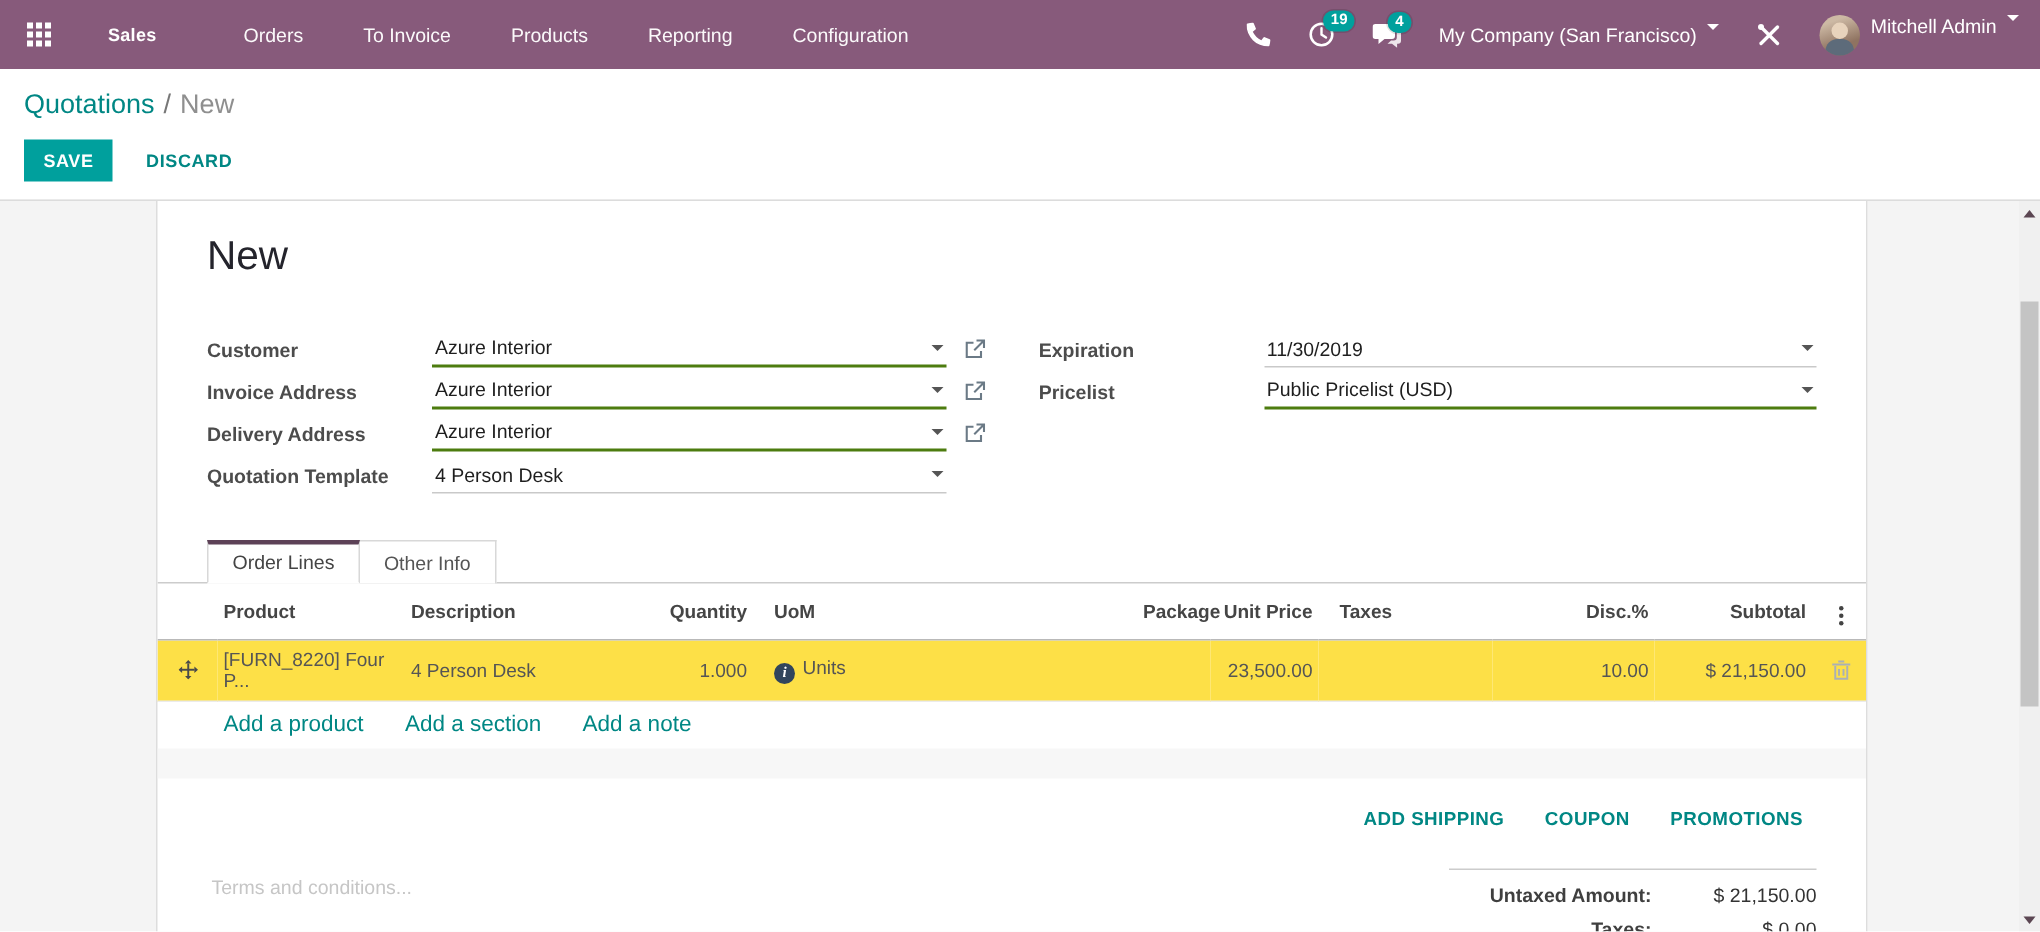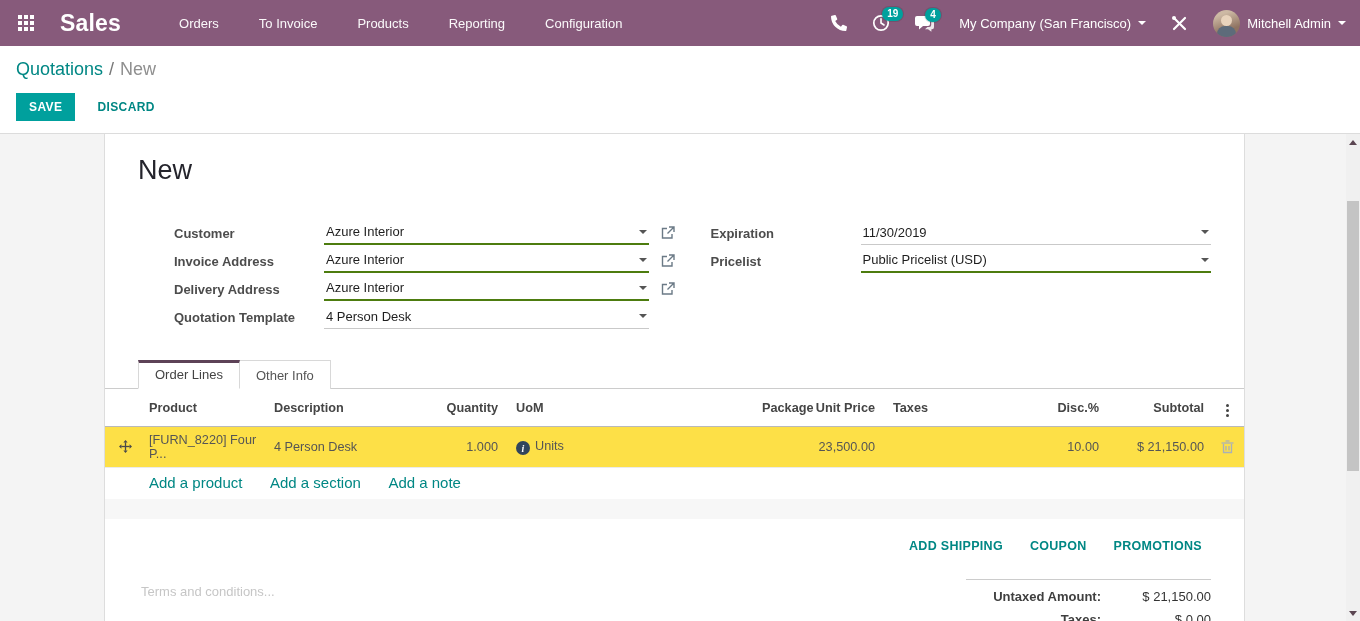--- a/index.html
+++ b/index.html
@@ -4,28 +4,28 @@
 <style>
   * { box-sizing: border-box; margin: 0; padding: 0; }
   html, body { width: 1360px; height: 621px; overflow: hidden; }
   body { font-family: "Liberation Sans", "DejaVu Sans", sans-serif; background: #fff; color: #4c4c4c; }
 
   
   .navbar { height: 46px; background: #875A7B; display: flex; align-items: center; color: #fff; }
   .apps-btn { margin-left: 16px; width: 20px; height: 20px; display: flex; align-items: center; justify-content: center; cursor: pointer; }
   .grid-icon { display: grid; grid-template-columns: repeat(3, 4px); grid-template-rows: repeat(3, 4px); gap: 2px; }
   .grid-icon span { background: #fff; width: 4px; height: 4px; }
-  .brand { font-size: 23px; font-weight: bold; margin-left: 24px; letter-spacing: 0.2px; cursor: pointer; }
+  .brand { font-size: 12px; font-weight: bold; margin-left: 36px; letter-spacing: 0.2px; cursor: pointer; }
   .nav-menu { display: flex; margin-left: 58px; gap: 40px; font-size: 13px; }
   .nav-menu .nav-item { cursor: pointer; opacity: 0.97; }
   .nav-spacer { flex: 1; }
   .nav-right { display: flex; align-items: center; gap: 25px; margin-right: 14px; }
   .nav-ico { position: relative; display: flex; align-items: center; cursor: pointer; }
   .badge { position: absolute; top: -7px; left: 10px; background: #00A09D; color: #fff; font-size: 10px; font-weight: bold; border-radius: 8px; padding: 2px 5px; line-height: 10px; box-shadow: 0 0 0 1px rgba(0,0,0,0.12); }
-  .company-menu, .user-menu { display: flex; align-items: center; gap: 7px; font-size: 13px; cursor: pointer; }
+  .company-menu, .user-menu { display: flex; gap: 7px; font-size: 13px; cursor: pointer; }
   .caret-down { width: 0; height: 0; border-left: 4px solid transparent; border-right: 4px solid transparent; border-top: 4px solid #fff; display: inline-block; }
   .avatar { width: 27px; height: 27px; border-radius: 50%; background: linear-gradient(160deg, #cdb9a4 20%, #8f7361 70%); overflow: hidden; position: relative; flex: none; }
   .avatar::before { content: ""; position: absolute; top: 5px; left: 8px; width: 11px; height: 11px; border-radius: 50%; background: #e8d3bc; }
   .avatar::after { content: ""; position: absolute; top: 16px; left: 4px; width: 19px; height: 12px; border-radius: 8px 8px 0 0; background: #5d6b7a; }
 
   
   .control-panel { background: #fff; padding: 13px 16px 0 16px; height: 87px; }
   .breadcrumb { font-size: 18px; margin-bottom: 13px; }
   .breadcrumb .bc-link { color: #008784; cursor: pointer; }
   .breadcrumb .bc-sep { color: #777; padding: 0 6px; }
@@ -33,21 +33,21 @@
   .cp-buttons { display: flex; align-items: flex-start; gap: 18px; }
   .btn-save { background: #00A09D; color: #fff; border: none; font-size: 12px; font-weight: bold; letter-spacing: 0.4px; padding: 7px 13px; cursor: pointer; font-family: inherit; }
   .btn-discard { background: none; border: none; color: #008784; font-size: 12px; font-weight: bold; letter-spacing: 0.4px; padding: 7px 4px; cursor: pointer; font-family: inherit; }
 
   
   .content { position: relative; height: 488px; background: #f4f4f4; border-top: 1px solid #dcdcdc; }
   .sheet { position: absolute; left: 104px; top: 0; width: 1141px; height: 100%; background: #fff; border-left: 1px solid #ddd; border-right: 1px solid #ddd; overflow: hidden; }
   .sheet-pad { padding: 0 33px; }
   .doc-title { font-size: 27px; font-weight: 500; color: #24242c; margin: 21px 0 33px 0; }
 
-  .form-grid { display: flex; gap: 36px; margin-left: 36px; }
+  .form-grid { display: flex; gap: 36px; }
   .form-col { flex: 1; }
   .frow { display: flex; align-items: center; height: 28px; }
   .frow label { width: 150px; flex: none; font-size: 13px; font-weight: bold; color: #4c4c4c; }
   .fwrap { flex: 1; display: flex; align-items: center; }
   .fvalue { flex: 1; display: flex; align-items: center; justify-content: space-between; border-bottom: 1px solid #c9c9c9; padding: 3px 2px 4px 2px; font-size: 13px; color: #1e1e1e; cursor: pointer; }
   .fvalue.required { border-bottom: 2px solid #4d7c0f; }
   .fcaret { width: 0; height: 0; border-left: 4px solid transparent; border-right: 4px solid transparent; border-top: 4px solid #555; margin-left: 8px; flex: none; }
   .ext-slot { width: 26px; flex: none; display: flex; justify-content: flex-end; }
   .ext-slot.hidden { visibility: hidden; }
 

